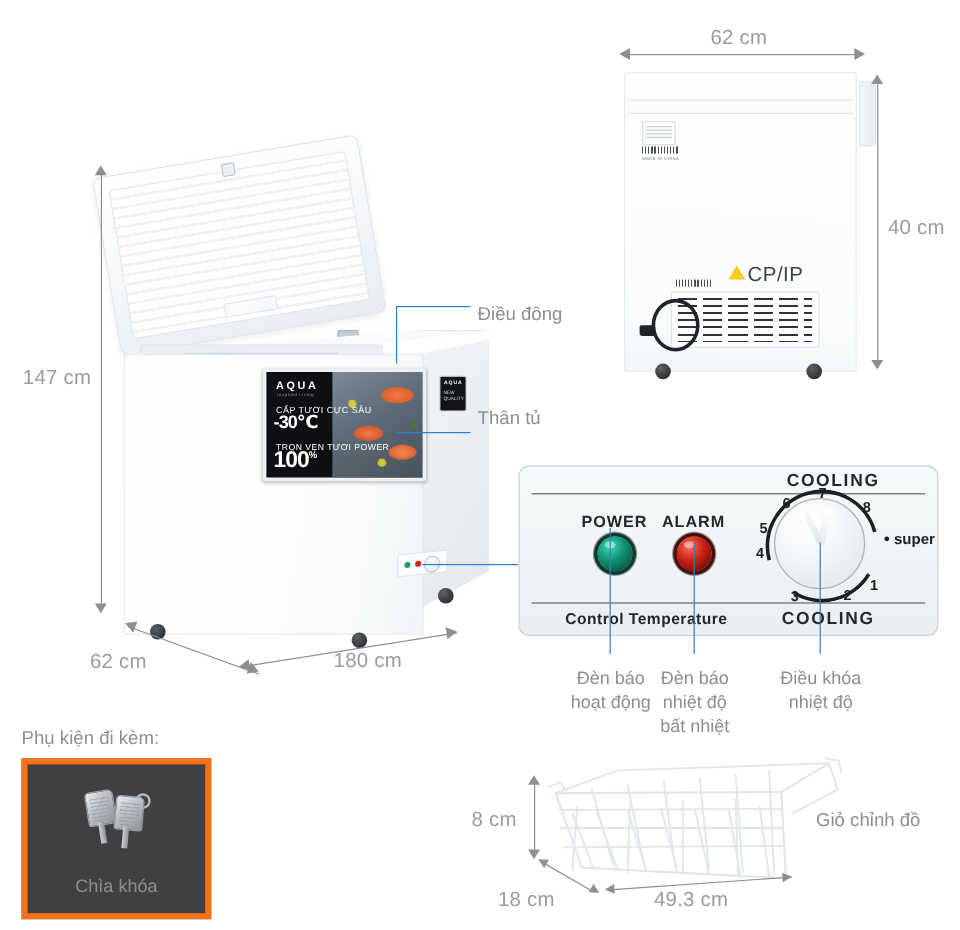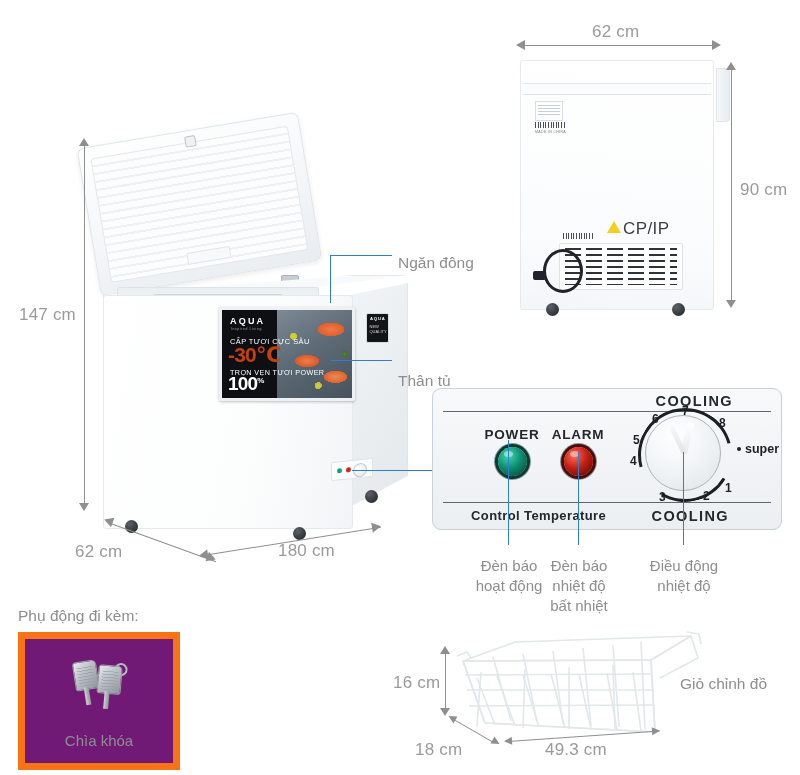--- a/index.html
+++ b/index.html
@@ -59,21 +59,21 @@
         radial-gradient(ellipse 20px 10px at 40% 58%,#ef7f4c 0%,#d9592a 60%,transparent 62%),
         radial-gradient(ellipse 19px 10px at 78% 76%,#f08a56 0%,#dd6330 60%,transparent 62%),
         radial-gradient(circle 5px at 22% 30%,#d9d43f 0%,#c9c334 70%,transparent 72%),
         radial-gradient(circle 5px at 55% 86%,#d6d145 0%,#c2bc33 70%,transparent 72%),
         radial-gradient(circle 4px at 90% 50%,#4f8a3a 0%,#3d6e2c 70%,transparent 72%),
         linear-gradient(150deg,#7b8a95 0%,#5d6b76 45%,#47535c 100%);}
   .sticker-logo{position:absolute;left:8px;top:6px;color:#fff;font-size:9px;
        letter-spacing:2.2px;font-weight:bold;}
   .sticker-sub{position:absolute;left:9px;top:17px;color:#9aa0a6;font-size:3.4px;letter-spacing:.6px;}
   .sticker-l1{position:absolute;left:8px;top:27px;color:#fff;font-size:7.4px;letter-spacing:.45px;}
-  .sticker-big{position:absolute;left:6px;top:33px;color:#c2410c;font-size:21px;font-weight:bold;
+  .sticker-big{position:absolute;left:6px;top:33px;color:#ffffff;font-size:15px;font-weight:bold;
        letter-spacing:-.8px;}
   .sticker-l2{position:absolute;left:8px;top:58px;color:#fff;font-size:7.2px;letter-spacing:.4px;}
   .sticker-big2{position:absolute;left:6px;top:63px;color:#fff;font-size:19px;font-weight:bold;
        letter-spacing:-.8px;}
   .sticker-big2 sup{font-size:8px;vertical-align:super;}
 
   .badge{position:absolute;left:271px;top:178px;width:21px;height:28px;background:#121418;
        border:1px solid #d7dde2;border-radius:2px;}
   .badge b{position:absolute;left:3px;top:2px;color:#fff;font-size:4.2px;letter-spacing:.8px;}
   .badge i{position:absolute;left:2.5px;top:10px;color:#cfd4d8;font-size:4px;font-style:normal;line-height:5px;}
@@ -153,21 +153,21 @@
        border:3.5px solid transparent;border-top-color:#1c2025;border-left-color:#1c2025;
        transform:rotate(30deg);}
   .dial-arc2{position:absolute;left:205px;top:19px;width:88px;height:88px;border-radius:50%;
        border:3px solid transparent;border-bottom-color:#1c2025;
        transform:rotate(-14deg);}
   .dnum{position:absolute;font-size:12px;font-weight:bold;color:#1c2025;}
   .super-dot{position:absolute;left:304px;top:58px;width:4px;height:4px;border-radius:50%;background:#1c2025;}
   .super-txt{position:absolute;left:312px;top:53px;font-size:12.5px;font-weight:bold;color:#1c2025;}
 
   
-  #acc-box{left:18px;top:632px;width:148px;height:124px;border:7px solid #f97316;background:#701a75;}
+  #acc-box{left:18px;top:632px;width:148px;height:124px;border:5px solid #f97316;background:#404040;}
   .acc-title{position:absolute;left:18px;top:607px;font-size:15.5px;color:#8e8e8e;}
   .key{position:absolute;width:22px;height:44px;}
   .key-head{position:absolute;top:0;width:22px;height:27px;border-radius:4px 5px 3px 3px;
        background:linear-gradient(135deg,#e9ebec 0%,#b9bfc4 45%,#8d9399 100%);
        border:1px solid #9aa0a5;}
   .key-head:after{content:"";position:absolute;left:3px;top:5px;right:3px;bottom:3px;
        background:repeating-linear-gradient(to bottom,#9aa0a6 0,#9aa0a6 1px,transparent 1px,transparent 3px);
        opacity:.75;}
   .key-shaft{position:absolute;left:8px;top:26px;width:5px;height:18px;
        background:linear-gradient(90deg,#cdd2d6,#8e949a);}
@@ -233,24 +233,24 @@
 <div class="abs" style="left:207px;top:553px;width:0;height:0;border-top:5px solid transparent;border-bottom:5px solid transparent;border-left:9px solid #8f8f8f;transform:rotate(20deg);"></div>
 <div class="abs dimtext" style="left:75px;top:542px;">62 cm</div>
 
 <div class="abs arrowline" style="left:203px;top:555px;width:180px;height:1.3px;transform:rotate(-9deg);transform-origin:0 0;"></div>
 <div class="abs" style="left:199px;top:550px;width:0;height:0;border-top:5px solid transparent;border-bottom:5px solid transparent;border-right:9px solid #8f8f8f;transform:rotate(-9deg);"></div>
 <div class="abs" style="left:372px;top:522px;width:0;height:0;border-top:5px solid transparent;border-bottom:5px solid transparent;border-left:9px solid #8f8f8f;transform:rotate(-9deg);"></div>
 <div class="abs dimtext" style="left:278px;top:541px;">180 cm</div>
 
 <div class="lead leadv" style="left:330px;top:255px;height:48px;"></div>
 <div class="lead leadh" style="left:330px;top:255px;width:62px;"></div>
-<div class="abs anntext" style="left:398px;top:254px;">Ngăn đông</div>
+<div class="abs anntext" style="left:398px;top:254px;">Điều đông</div>
 
 <div class="lead leadh" style="left:330px;top:360px;width:62px;"></div>
-<div class="abs anntext" style="left:398px;top:372px;">Thân tủ</div>
+<div class="abs anntext" style="left:398px;top:340px;">Thân tủ</div>
 
 <div class="lead leadh" style="left:352px;top:470px;width:80px;"></div>
 
 <div class="abs" id="rear-view">
   <div class="rear-body">
     <div class="rear-lidline"></div>
     <div class="rear-label">
         <i style="top:3px"></i>
         <i style="top:6px"></i>
         <i style="top:9px"></i>
@@ -273,21 +273,21 @@
 </div>
 
 <div class="abs arrowline" style="left:524px;top:45px;width:190px;height:1.3px;"></div>
 <div class="abs" style="left:516px;top:40px;width:0;height:0;border-top:5px solid transparent;border-bottom:5px solid transparent;border-right:9px solid #8f8f8f;"></div>
 <div class="abs" style="left:712px;top:40px;width:0;height:0;border-top:5px solid transparent;border-bottom:5px solid transparent;border-left:9px solid #8f8f8f;"></div>
 <div class="abs dimtext" style="left:592px;top:22px;">62 cm</div>
 
 <div class="abs arrowline" style="left:731px;top:68px;width:1.3px;height:238px;"></div>
 <div class="abs" style="left:726px;top:62px;width:0;height:0;border-left:5px solid transparent;border-right:5px solid transparent;border-bottom:8px solid #8f8f8f;"></div>
 <div class="abs" style="left:726px;top:300px;width:0;height:0;border-left:5px solid transparent;border-right:5px solid transparent;border-top:8px solid #8f8f8f;"></div>
-<div class="abs dimtext" style="left:740px;top:180px;">90 cm</div>
+<div class="abs dimtext" style="left:740px;top:180px;">40 cm</div>
 
 <div class="abs" id="control-panel">
   <div class="cp-line" style="top:22px;"></div>
   <div class="cp-line" style="bottom:26px;"></div>
 
   <div class="cp-freezing">COOLING</div>
   <div class="cp-cooling">COOLING</div>
   <div class="cp-ctrltemp">Control Temperature</div>
 
   <div class="lamp-wrap" style="left:44px;top:38px;width:70px;">
@@ -324,25 +324,25 @@
 <div class="abs anncenter" style="left:452px;top:556px;width:114px;">
   <div>Đèn báo</div>
   <div>hoạt động</div>
 </div>
 <div class="abs anncenter" style="left:524px;top:556px;width:110px;">
   <div>Đèn báo</div>
   <div>nhiệt độ</div>
   <div>bất nhiệt</div>
 </div>
 <div class="abs anncenter" style="left:628px;top:556px;width:112px;">
-  <div>Điều động</div>
+  <div>Điều khóa</div>
   <div>nhiệt độ</div>
 </div>
 
-<div class="abs acc-title">Phụ động đi kèm:</div>
+<div class="abs acc-title">Phụ kiện đi kèm:</div>
 <div class="abs" id="acc-box">
   <div class="key" style="left:50px;top:22px;transform:rotate(-9deg);">
     <div class="key-head"></div>
     <div class="key-shaft"></div>
   </div>
   <div class="key" style="left:72px;top:26px;transform:rotate(5deg);">
     <div class="key-ring"></div>
     <div class="key-head"></div>
     <div class="key-shaft"></div>
   </div>
@@ -362,21 +362,21 @@
       <path d="M26,44 L22,98 M70,41 L68,100 M114,39 L114,101 M158,37 L160,102"></path>
       <path d="M10,47 L197,46 M12,62 L198,62 M14,78 L199,77"></path>
       <path d="M40,97 L22,50 M60,98 L42,48 M84,99 L68,47 M110,100 L96,46 M136,101 L124,46 M162,102 L152,45 M186,103 L178,44"></path>
     </g>
   </svg>
 </div>
 
 <div class="abs arrowline" style="left:445px;top:652px;width:1.3px;height:62px;"></div>
 <div class="abs" style="left:440px;top:646px;width:0;height:0;border-left:5px solid transparent;border-right:5px solid transparent;border-bottom:8px solid #8f8f8f;"></div>
 <div class="abs" style="left:440px;top:708px;width:0;height:0;border-left:5px solid transparent;border-right:5px solid transparent;border-top:8px solid #8f8f8f;"></div>
-<div class="abs dimtext" style="left:393px;top:673px;">16 cm</div>
+<div class="abs dimtext" style="left:393px;top:673px;">8 cm</div>
 
 <div class="abs arrowline" style="left:452px;top:718px;width:48px;height:1.3px;transform:rotate(30deg);transform-origin:0 0;"></div>
 <div class="abs" style="left:448px;top:714px;width:0;height:0;border-top:4px solid transparent;border-bottom:4px solid transparent;border-right:8px solid #8f8f8f;transform:rotate(30deg);"></div>
 <div class="abs" style="left:492px;top:738px;width:0;height:0;border-top:4px solid transparent;border-bottom:4px solid transparent;border-left:8px solid #8f8f8f;transform:rotate(30deg);"></div>
 <div class="abs dimtext" style="left:415px;top:740px;">18 cm</div>
 
 <div class="abs arrowline" style="left:508px;top:741px;width:152px;height:1.3px;transform:rotate(-4deg);transform-origin:0 0;"></div>
 <div class="abs" style="left:504px;top:737px;width:0;height:0;border-top:4px solid transparent;border-bottom:4px solid transparent;border-right:8px solid #8f8f8f;transform:rotate(-4deg);"></div>
 <div class="abs" style="left:652px;top:727px;width:0;height:0;border-top:4px solid transparent;border-bottom:4px solid transparent;border-left:8px solid #8f8f8f;transform:rotate(-4deg);"></div>
 <div class="abs dimtext" style="left:545px;top:740px;">49.3 cm</div>

